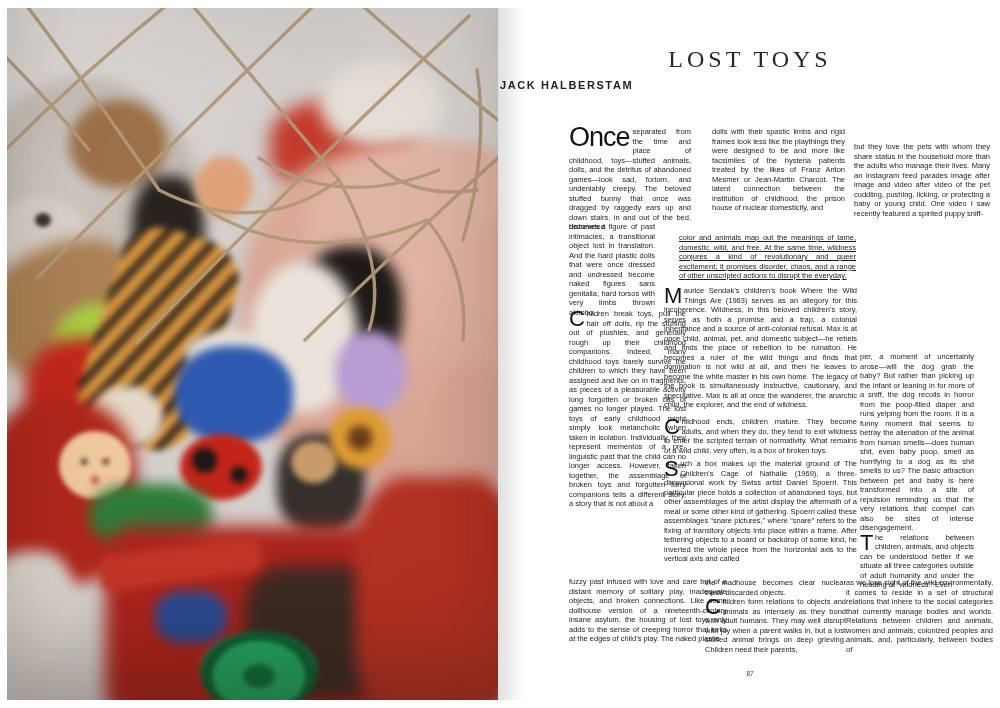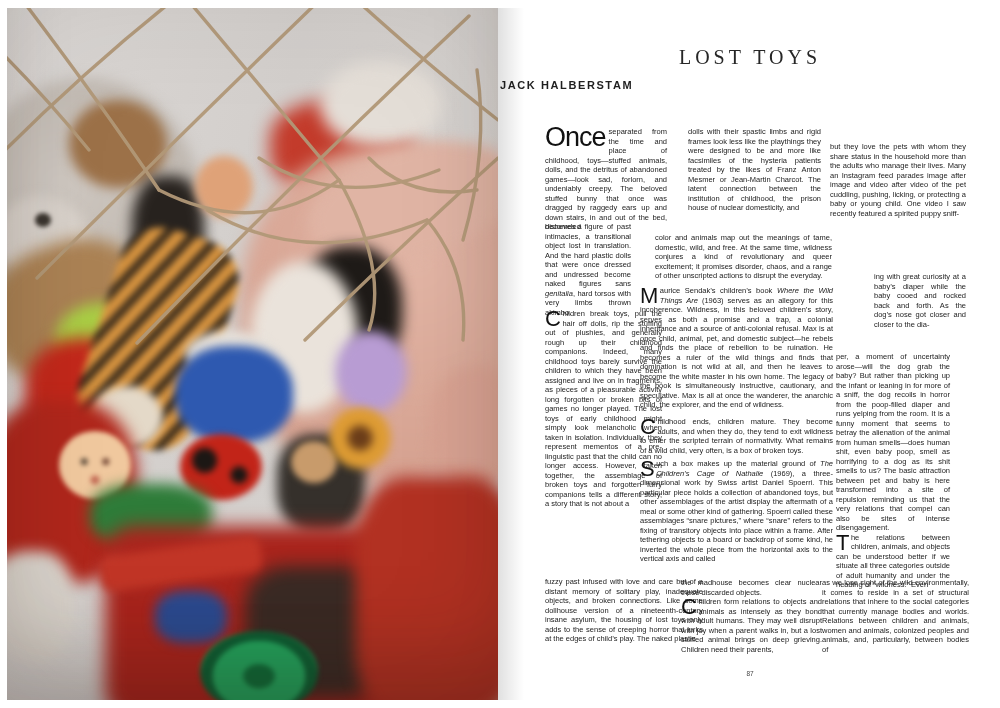--- a/index.html
+++ b/index.html
@@ -61,33 +61,33 @@
   .net-svg{position:absolute;left:0;top:0;z-index:5;
       -webkit-mask-image:linear-gradient(180deg,#000 0 55%,transparent 92%);
       mask-image:linear-gradient(180deg,#000 0 55%,transparent 92%);}
   .vignette{position:absolute;inset:0;z-index:6;pointer-events:none;
       box-shadow:inset 0 -70px 90px -30px rgba(40,20,15,.28), inset 0 0 120px rgba(0,0,0,.08);}
   .gutter{position:absolute;left:498px;top:8px;width:26px;height:692px;z-index:7;
       background:linear-gradient(90deg,rgba(0,0,0,0.12),rgba(0,0,0,0));}
   
   .rightpage{position:absolute;left:500px;top:0;width:500px;height:708px;background:#fff;}
   .title{position:absolute;left:0;right:0;top:46px;text-align:center;
-      font-family:"Liberation Serif",serif;font-size:20px;letter-spacing:4px;color:#262626;}
+      font-family:"Liberation Serif",serif;font-size:24px;letter-spacing:4px;color:#262626;}
   .author{position:absolute;left:0;right:0;top:79px;text-align:left;
       font-size:11px;font-weight:bold;letter-spacing:1.6px;color:#1f1f1f;}
-  .tb{position:absolute;font-size:7.5px;line-height:9.5px;text-align:justify;color:#1c1c1c;}
+  .tb{position:absolute;font-size:7.5px;line-height:9.5px;text-align:justify;color:#1c1c1c;margin-left:24px;}
   .dc{float:left;font-size:22px;line-height:17px;padding:1px 2px 0 0;letter-spacing:-0.5px;color:#111;}
   .dw{float:left;font-size:27px;line-height:21px;padding:0 3px 0 0;letter-spacing:-1px;color:#111;}
-  .it{font-style:italic;}
+  .it{}
   .c1b1{left:45px;top:127px;width:122px;}
   .c1b2{left:45px;top:222px;width:86px;}
   .c1b3{left:45px;top:309px;width:117px;}
   .c1b4{left:45px;top:577px;width:158px;}
   .c2b1{left:188px;top:127px;width:133px;}
-  .c2b2{left:155px;top:233px;width:177px;}
+  .c2b2{left:155px;top:233px;width:177px;text-decoration:underline;}
   .c2b3{left:140px;top:286px;width:193px;}
   .c2b4{left:140px;top:417px;width:193px;}
   .c2b5{left:140px;top:459px;width:193px;}
   .c2b6{left:181px;top:578px;width:141px;}
   .c2b6 .para2{margin-top:0;}
   .c3a{left:330px;top:142px;width:136px;}
   .c3b{left:374px;top:272px;width:92px;}
   .c3c{left:336px;top:352px;width:114px;}
   .c3d{left:322px;top:578px;width:147px;}
   .pagenum{position:absolute;left:0;right:0;top:670px;text-align:center;font-size:6.5px;color:#444;}
@@ -186,21 +186,20 @@
 
     <div class="tb c2b5"><span class="dc">S</span><span>uch a box makes up the material ground of </span><span class="it">The Children’s Cage of Nathalie</span><span> (1969), a three-dimensional work by Swiss artist Daniel Spoerri. This particular piece holds a collection of abandoned toys, but other assemblages of the artist display the aftermath of a meal or some other kind of gathering. Spoerri called these assemblages “snare pictures,” where “snare” refers to the fixing of transitory objects into place within a frame. After tethering objects to a board or backdrop of some kind, he inverted the whole piece from the horizontal axis to the vertical axis and called</span></div>
 
     <div class="tb c2b6">
         <div>the madhouse becomes clear nuclear these discarded objects.</div>
         <div class="para2"><span class="dc">C</span><span>hildren form relations to objects and animals as intensely as they bond with adult humans. They may well disrupt with joy when a parent walks in, but a lost stuffed animal brings on deep grieving. Children need their parents,</span></div>
       </div>
 
     <div class="tb c3a"><span>but they love the pets with whom they share status in the household more than the adults who manage their lives. Many an Instagram feed parades image after image and video after video of the pet cuddling, pushing, licking, or protecting a baby or young child. One video I saw recently featured a spirited puppy sniff-</span></div>
 
-    <div class="tb c3b"><span>ing with great curiosity at a baby’s diaper while the baby cooed and rocked back and forth. As the dog’s nose got closer and closer to the dia-</span></div>
 
     <div class="tb c3c">
         <div>per, a moment of uncertainty arose—will the dog grab the baby? But rather than picking up the infant or leaning in for more of a sniff, the dog recoils in horror from the poop-filled diaper and runs yelping from the room. It is a funny moment that seems to betray the alienation of the animal from human smells—does human shit, even baby poop, smell as horrifying to a dog as its shit smells to us? The basic attraction between pet and baby is here transformed into a site of repulsion reminding us that the very relations that compel can also be sites of intense disengagement.</div>
         <div><span class="dc">T</span><span>he relations between children, animals, and objects can be understood better if we situate all three categories outside of adult humanity and under the heading of “wildness.” Even</span></div>
       </div>
 
     <div class="tb c3d"><span>as we lose sight of the wild environmentally, it comes to reside in a set of structural relations that inhere to the social categories that currently manage bodies and worlds. Relations between children and animals, women and animals, colonized peoples and animals, and, particularly, between bodies of</span></div>
 
     <div class="pagenum">87</div>
   </div>

